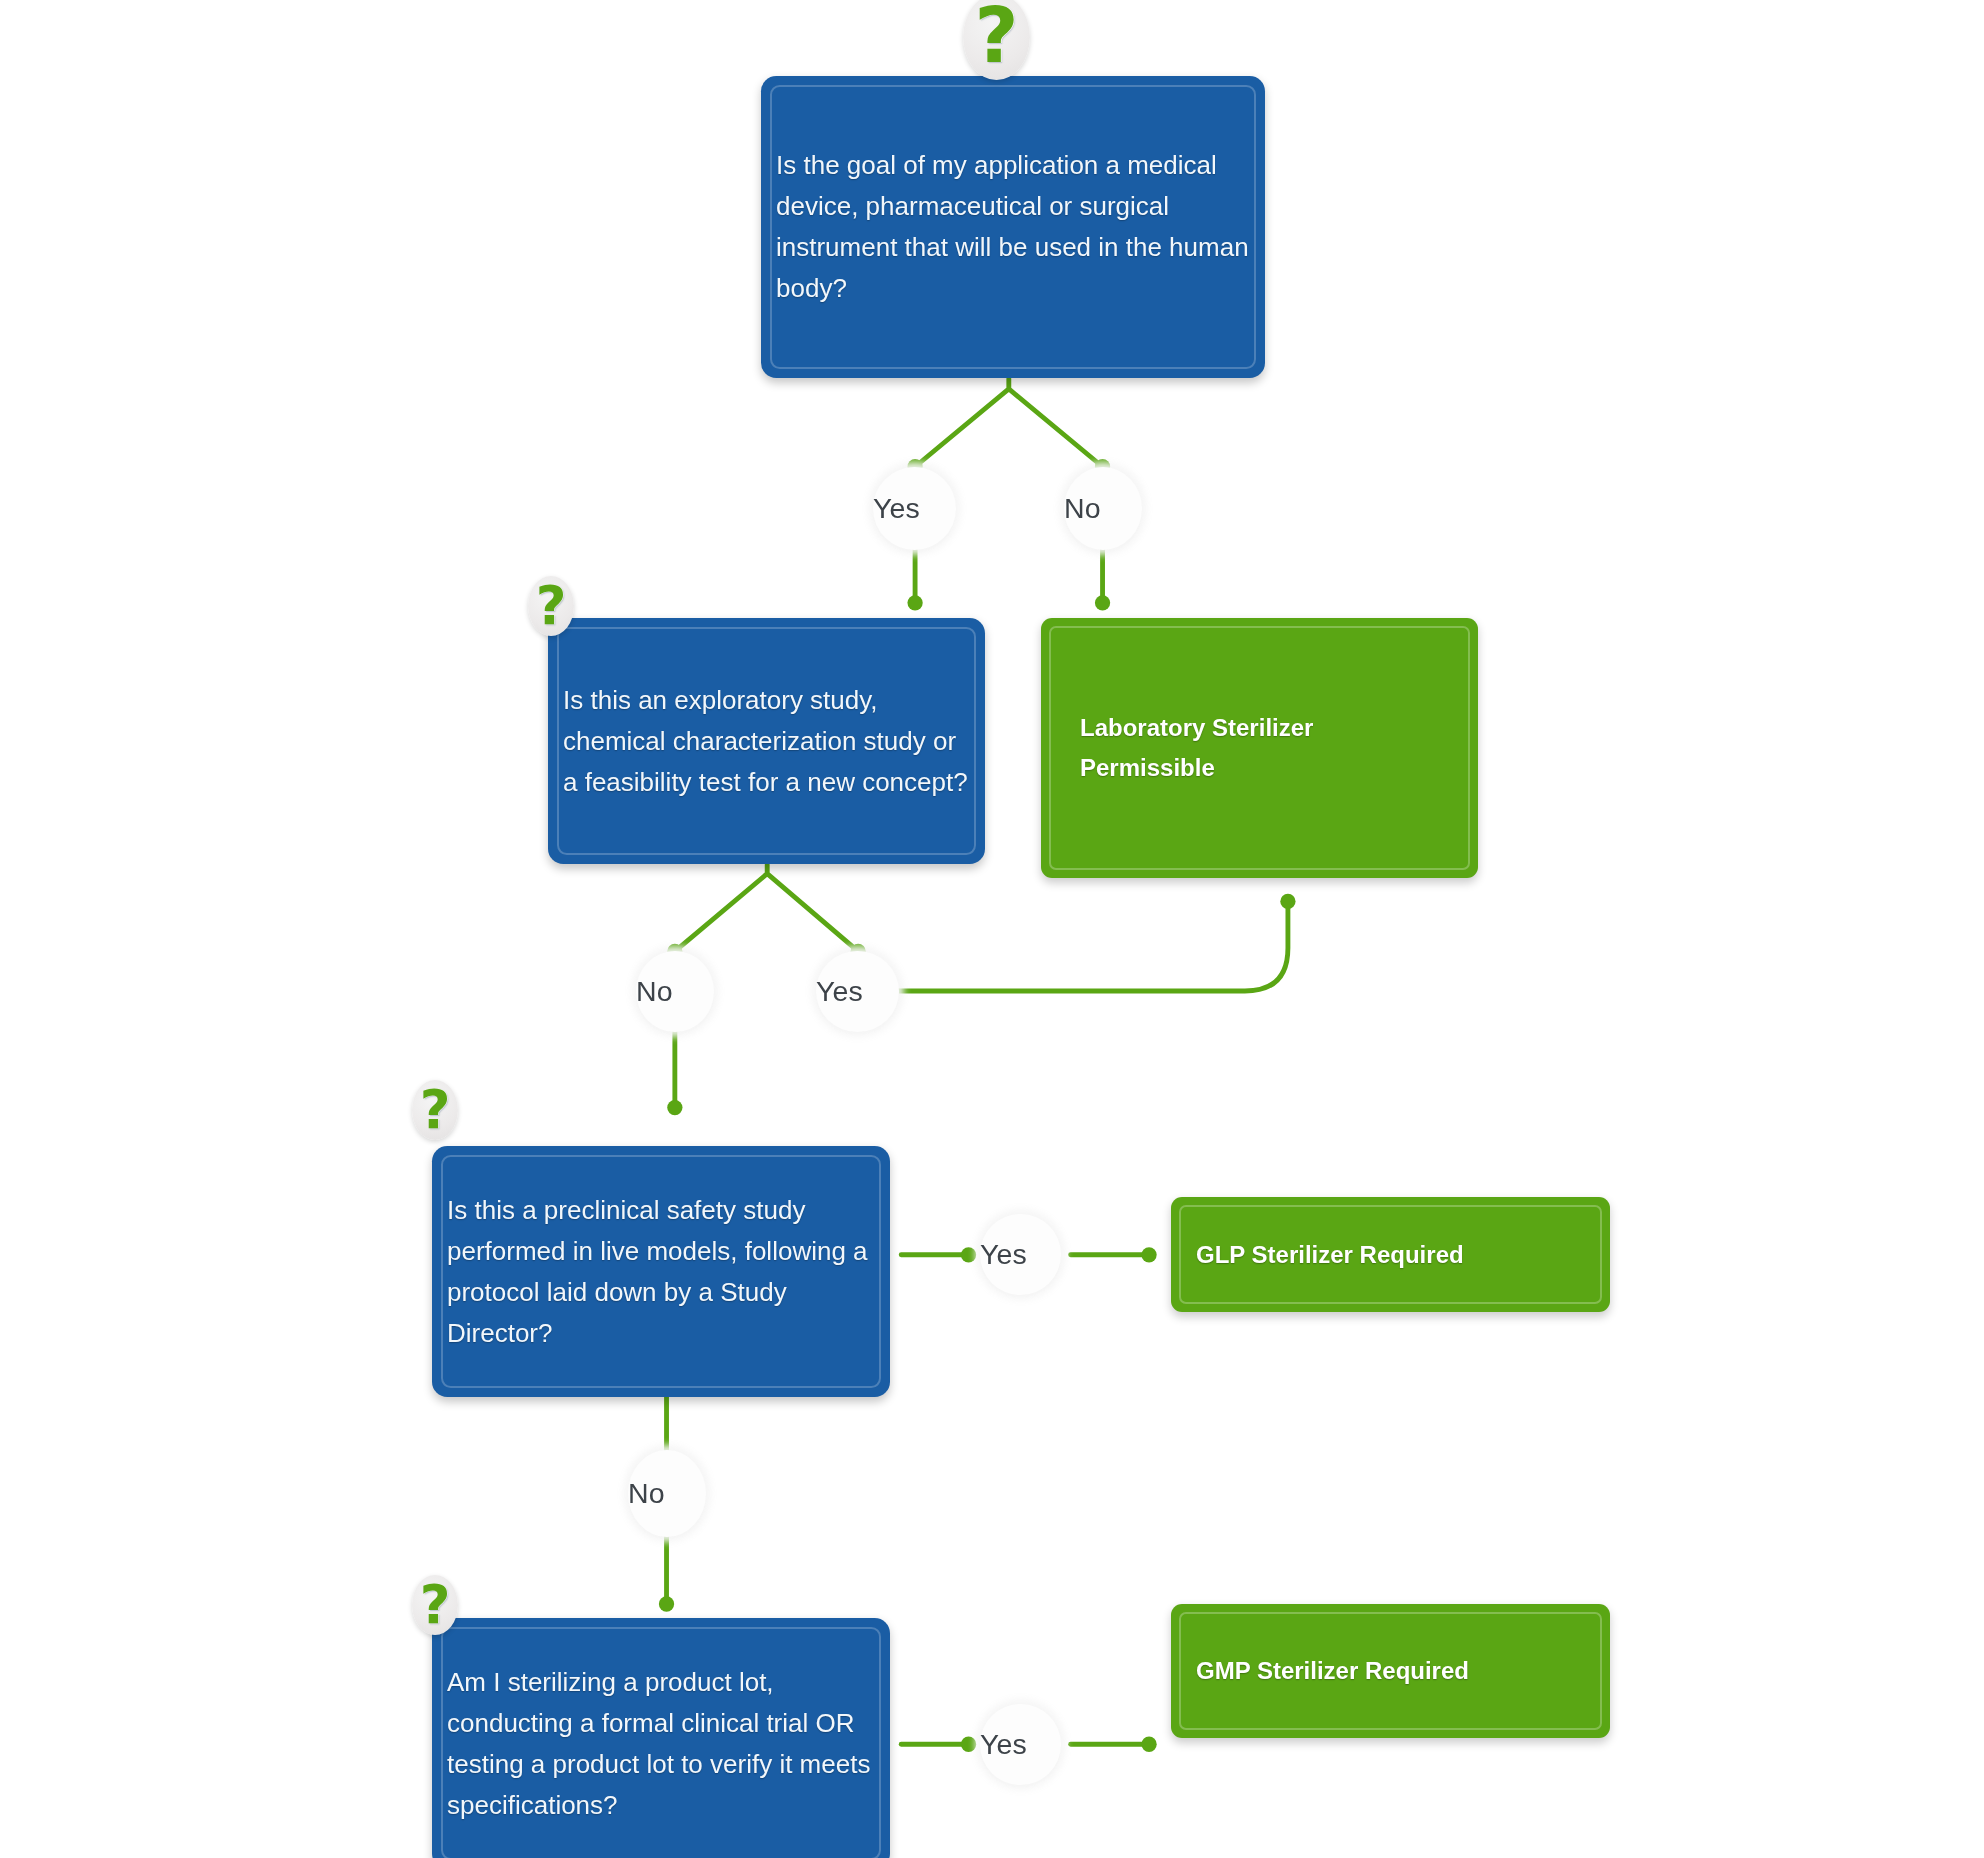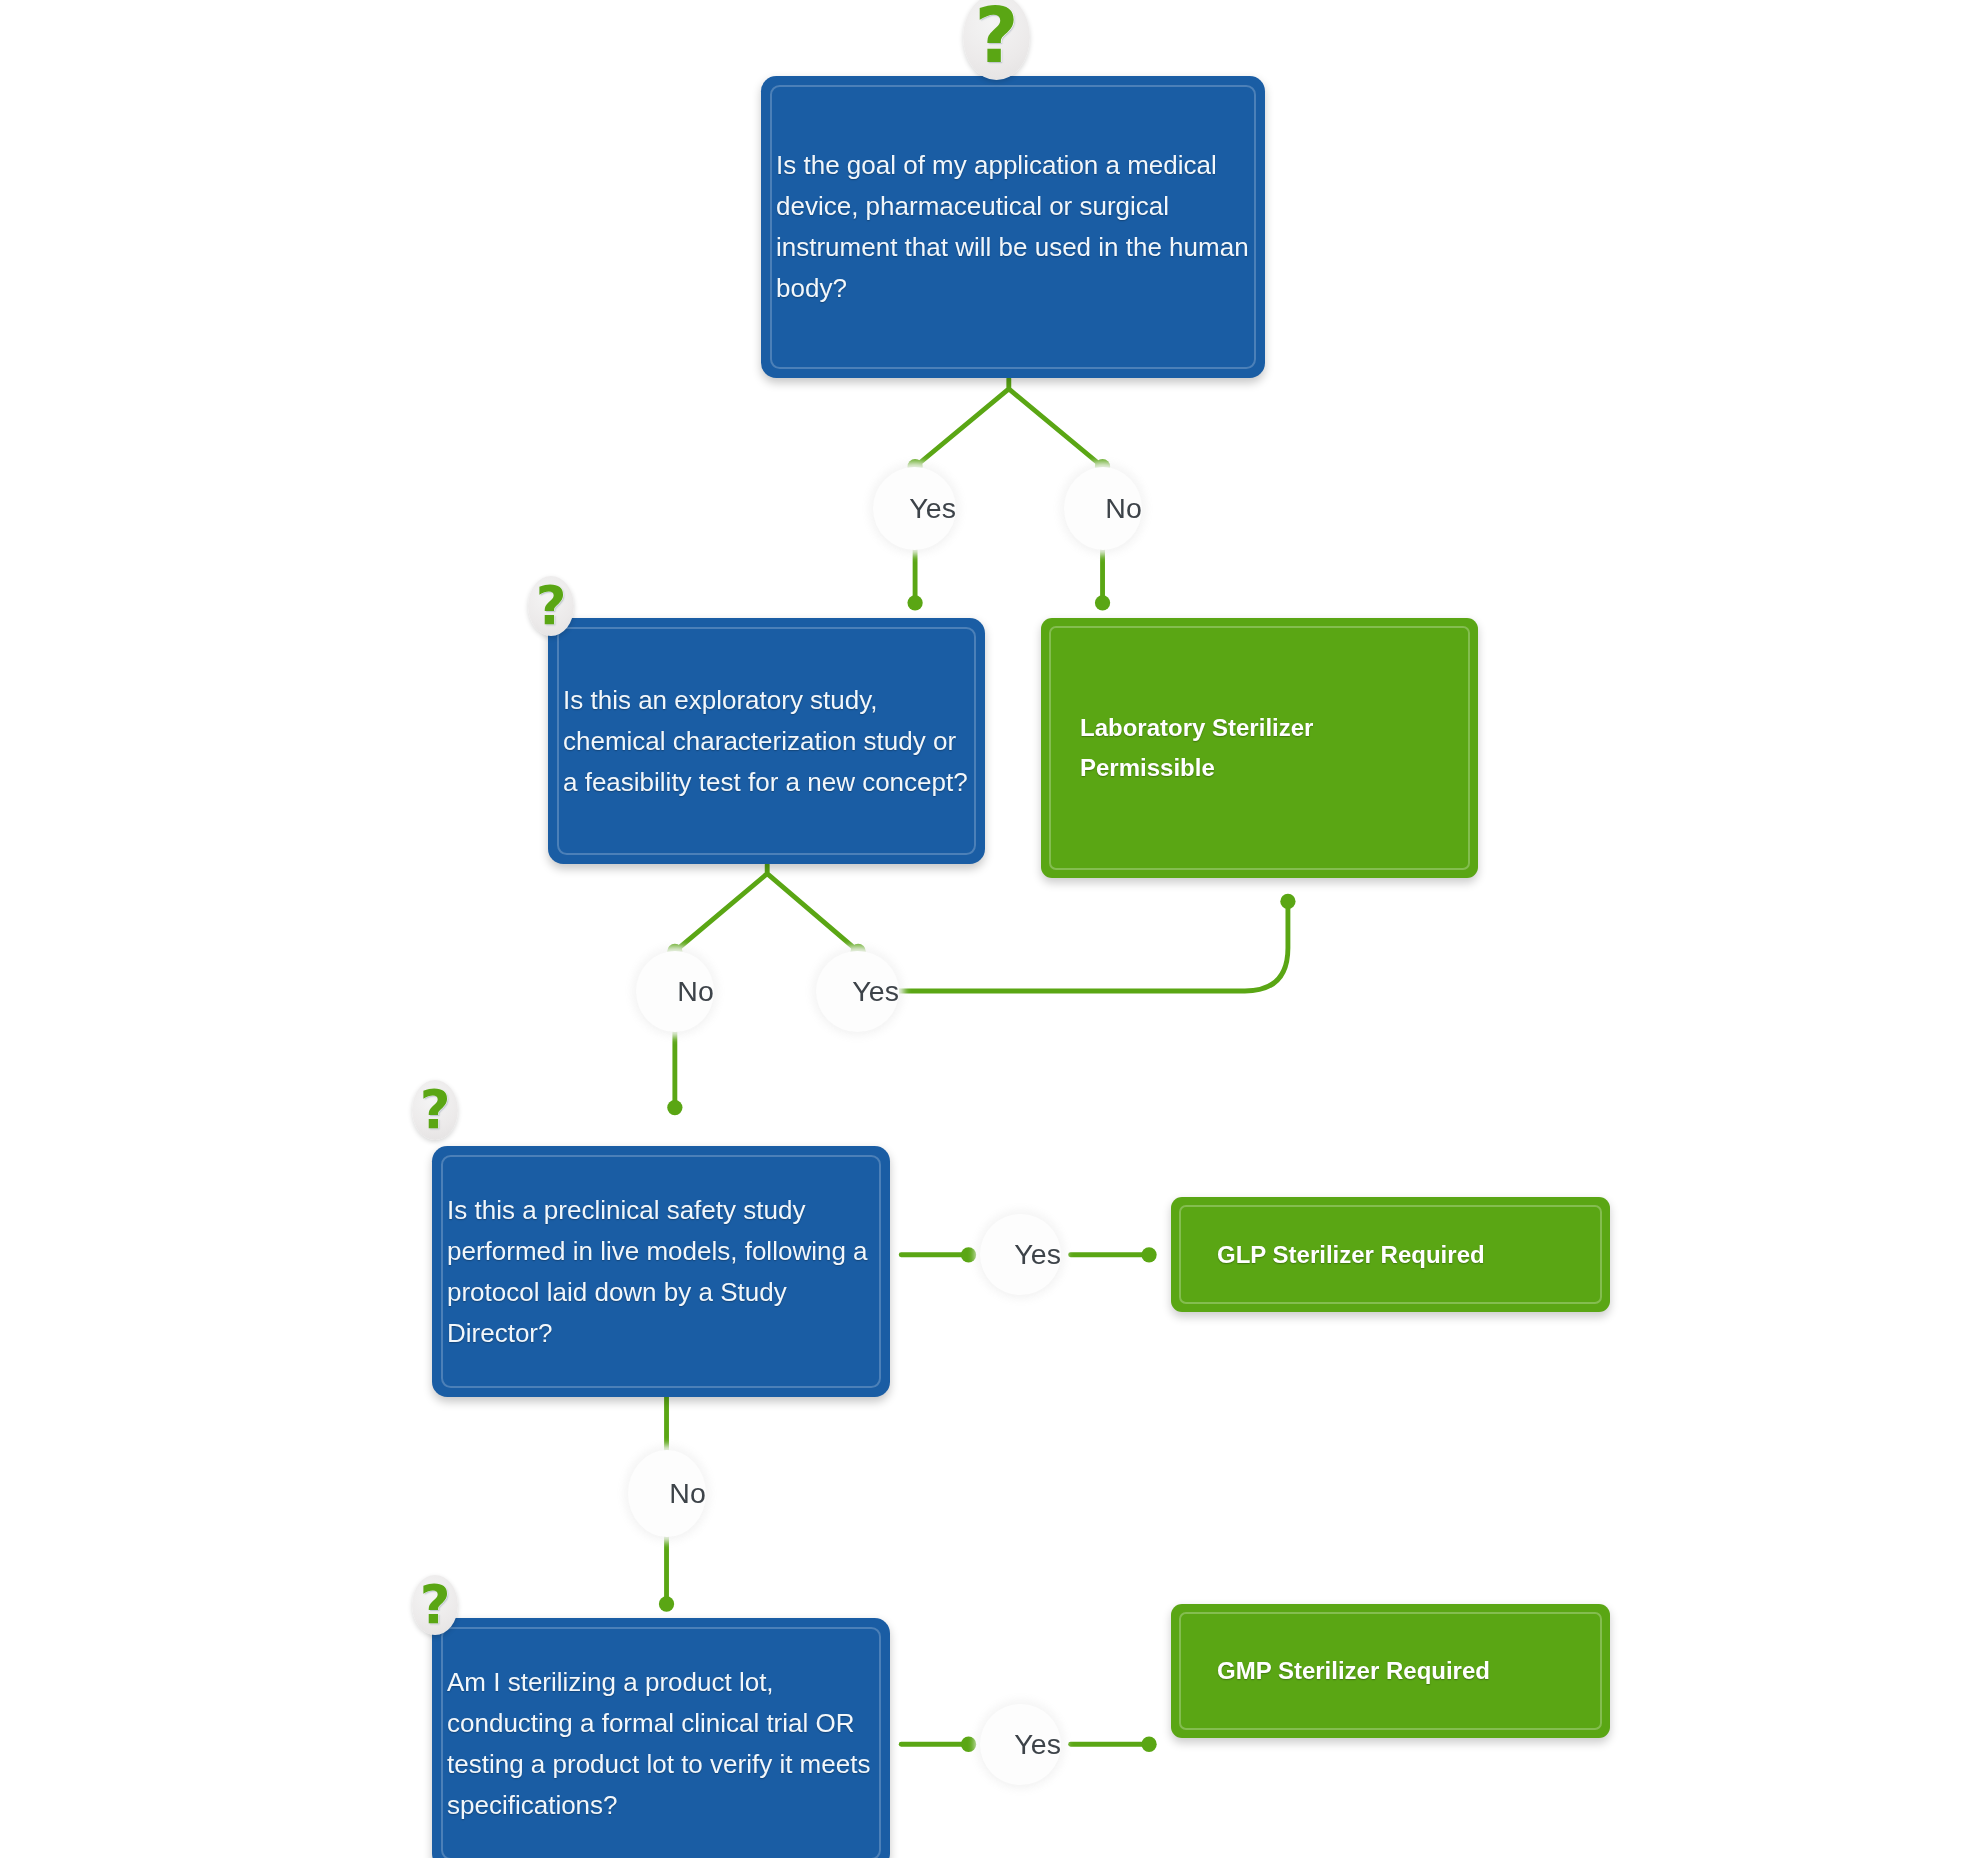--- a/index.html
+++ b/index.html
@@ -78,21 +78,21 @@
     border: 2.1px solid rgba(255,255,255,0.26);
     border-radius: 7px;
     pointer-events: none;
   }
   .node-green .o-text {
     position: relative;
     color: #ffffff;
     font-size: 24px;
     line-height: 40px;
     font-weight: 700;
-    padding: 0 46px;
+    padding: 0 25px;
     width: 100%;
     box-sizing: border-box;
     text-shadow: 0 0.7px 1.4px rgba(0,0,0,0.30);
   }
   .node-green.tall .o-text {
     padding: 0 39px;
   }
 
   
   .q-badge {
@@ -127,21 +127,21 @@
 
   
   .label-pill {
     position: absolute;
     border-radius: 50%;
     background: #fdfdfd;
     box-shadow: 0 0 7px 4.9px rgba(245,245,245,0.95),
                 0 1.4px 3.5px rgba(0,0,0,0.05);
     display: flex;
     align-items: center;
-    justify-content: flex-end;
+    justify-content: flex-start;
     z-index: 5;
   }
   .label-pill .pill-text {
     color: #3d4349;
     font-size: 28.5px;
     line-height: 28.5px;
     font-weight: 400;
     letter-spacing: 0.1px;
   }
 </style>

